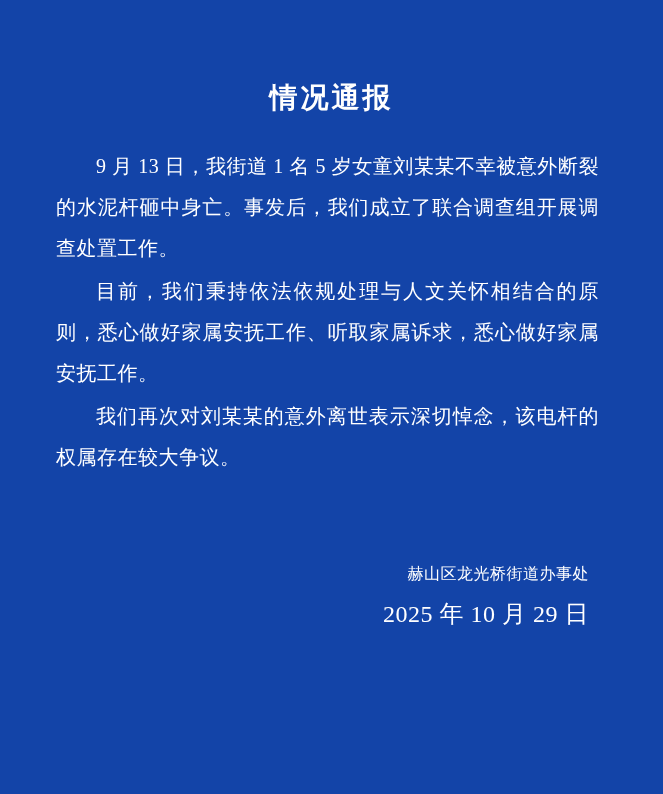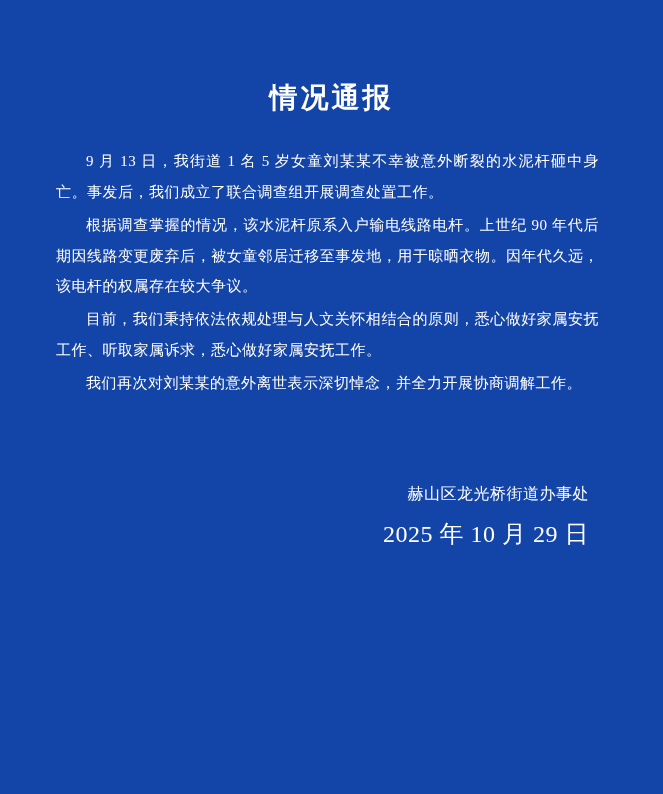--- a/index.html
+++ b/index.html
@@ -27,21 +27,21 @@
     font-size: 28px;
     font-weight: bold;
     letter-spacing: 3px;
     margin: 18px 0 30px 0;
     line-height: 1.3;
   }
   .notice-body {
     flex: 0 0 auto;
   }
   .notice-paragraph {
-    font-size: 15px;
+    font-size: 20px;
     line-height: 2.05;
     text-align: justify;
     text-justify: inter-ideograph;
     text-indent: 2em;
     margin: 0 8px 2px 0;
     letter-spacing: 0.5px;
   }
   .notice-signature {
     margin-top: 78px;
     text-align: right;
@@ -63,23 +63,22 @@
 </style>
 </head>
 <body>
 
 <div class="notice-card">
 
   <h1 class="notice-title">情况通报</h1>
 
   <div class="notice-body">
     <p class="notice-paragraph">9 月 13 日，我街道 1 名 5 岁女童刘某某不幸被意外断裂的水泥杆砸中身亡。事发后，我们成立了联合调查组开展调查处置工作。</p>
-    <p class="notice-paragraph">根据调查掌握的情况，该水泥杆原系入户输电线路电杆。上世纪 90 年代后期因线路变更废弃后，被女童邻居迁移至事发地，用于晾晒衣物。因年代久远，该电杆的权属存在较大争议。</p>
     <p class="notice-paragraph">目前，我们秉持依法依规处理与人文关怀相结合的原则，悉心做好家属安抚工作、听取家属诉求，悉心做好家属安抚工作。</p>
-    <p class="notice-paragraph">我们再次对刘某某的意外离世表示深切悼念，并全力开展协商调解工作。</p>
+    <p class="notice-paragraph">我们再次对刘某某的意外离世表示深切悼念，该电杆的权属存在较大争议。</p>
   </div>
 
   <div class="notice-signature">
     <div class="signature-org">赫山区龙光桥街道办事处</div>
     <div class="signature-date">2025 年 10 月 29 日</div>
   </div>
 
   <div class="spacer"></div>
 </div>
 

